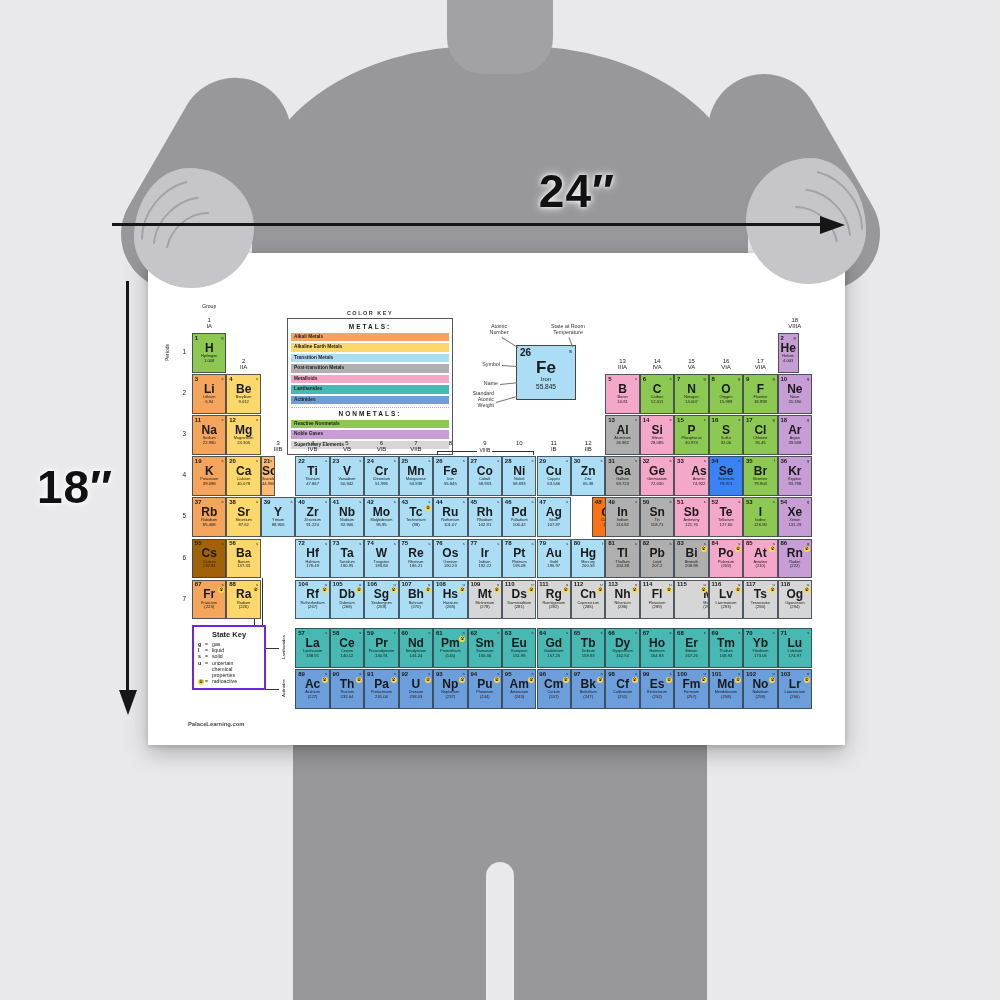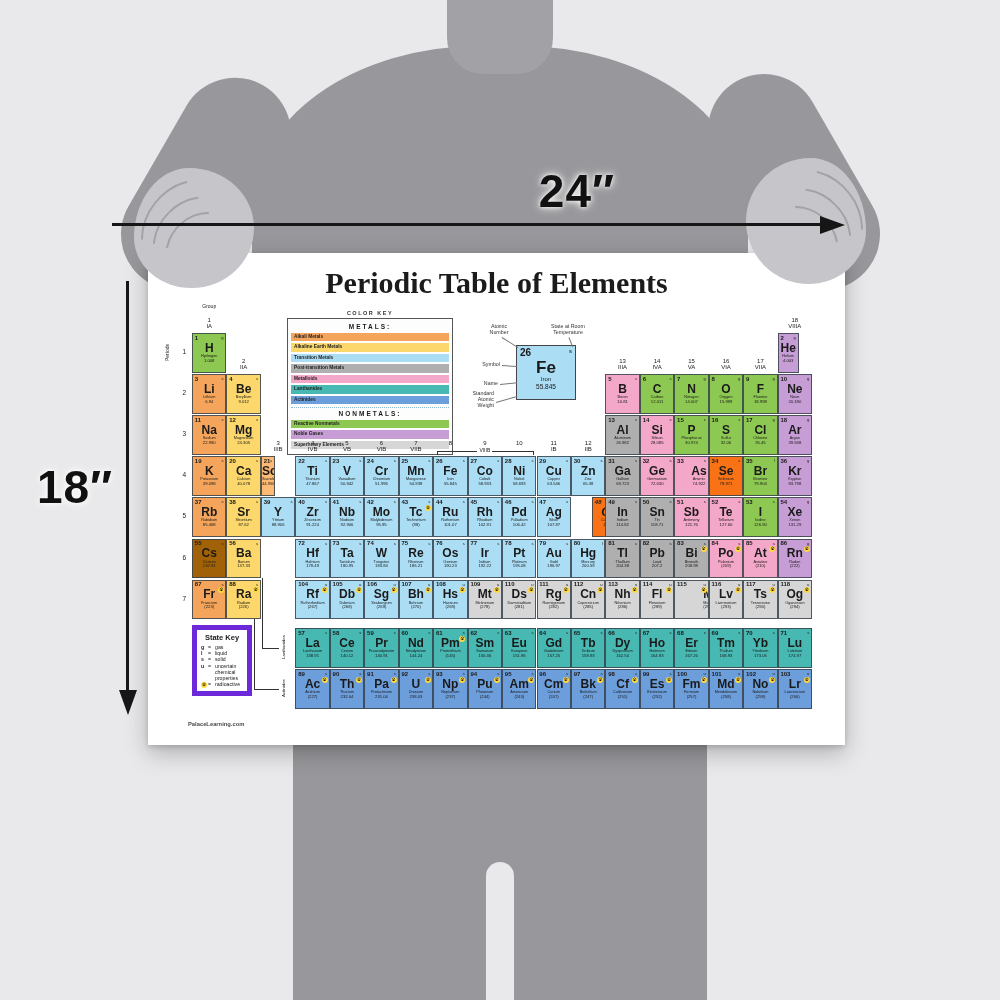--- a/index.html
+++ b/index.html
@@ -53,21 +53,21 @@
   .pnum{position:absolute;text-align:right;font-size:6.5px;color:#222}
   .axis-cap{position:absolute;text-align:center;font-size:5px;color:#222}
   .vert{writing-mode:vertical-rl;transform:rotate(180deg);text-align:center}
   .vb-line{position:absolute;height:3px;border-top:0.8px solid #333;border-left:0.8px solid #333;
            border-right:0.8px solid #333}
   .vb-label{position:absolute;text-align:center;font-size:5px;color:#222;z-index:1}
   .vb-label span{background:#fff;padding:0 2px}
   .series{position:absolute;font-size:4.4px;color:#222;width:10px}
   .bracket{position:absolute;border-left:1px solid #333;border-bottom:1px solid #333}
   
-  .sk-box{position:absolute;left:44px;top:372px;width:60px;background:#fff;border:5px solid #6d28d9;
+  .sk-box{position:absolute;left:44px;top:372px;width:74px;background:#fff;border:2px solid #6d28d9;
           padding:3px 4px;box-sizing:border-box}
   .sk-title{text-align:center;font-size:7.5px;font-weight:bold;margin-bottom:2px}
   .sk-row{font-size:5.2px;line-height:6.2px;display:flex}
   .sk-k{width:7px;font-weight:bold;flex:none}
   .sk-eq{width:7px;flex:none}
   .sk-v{white-space:pre-line}
   .sk-rad{display:inline-block;width:6px;height:6px;background:#ffd83d;border-radius:50%;
           font-size:4.6px;line-height:6.2px;text-align:center}
   .brand{position:absolute;left:40px;top:468px;font-size:5.8px;font-weight:bold;color:#4a4a4a}
 </style>
@@ -77,21 +77,20 @@
 <div class="abs" style="left:0;top:0;width:1000px;height:1000px">
 
   <div class="fig" style="left:252px;top:46px;width:496px;height:232px;border-radius:46% 46% 10% 10% / 70% 70% 8% 8%"></div>
   <div class="fig" style="left:447px;top:0;width:106px;height:74px;background:#a2a2a6;border-radius:0 0 36px 36px"></div>
   <div class="fig" style="left:150px;top:70px;width:112px;height:228px;border-radius:56px;transform:rotate(30deg)"></div>
   <div class="fig" style="left:738px;top:66px;width:112px;height:232px;border-radius:56px;transform:rotate(-30deg)"></div>
   <div class="fig" style="left:293px;top:715px;width:414px;height:285px"></div>
   <div class="abs" style="left:486px;top:862px;width:28px;height:138px;background:#e9e9eb;border-radius:14px 14px 0 0"></div>
 
   <div class="poster">
-    <div class="title">Periodic Table of Elements</div>
 
     <div class="ck-head">COLOR KEY</div>
     <div class="ck-box">
       <div class="ck-sec">METALS:</div>
       <div id="ck-metals">
           <div class="ck-row" style="background: rgb(245, 165, 91);">Alkali Metals</div>
           <div class="ck-row" style="background: rgb(251, 215, 108);">Alkaline Earth Metals</div>
           <div class="ck-row" style="background: rgb(171, 221, 245);">Transition Metals</div>
           <div class="ck-row" style="background: rgb(175, 175, 175);">Post-transition Metals</div>
           <div class="ck-row" style="background: rgb(243, 167, 201);">Metalloids</div>
@@ -354,21 +353,21 @@
           <div class="nm">Germanium</div>
           <div class="ms">72.630</div>
         </div>
         <div class="cell" style="left: 526.3px; top: 203.3px; width: 34.45px; height: 39.5px; background: rgb(243, 167, 201); padding-left: 15px;">
           <span class="z">33</span>
           <span class="st">s</span>
           <div class="sym">As</div>
           <div class="nm">Arsenic</div>
           <div class="ms">74.922</div>
         </div>
-        <div class="cell" style="left: 560.75px; top: 203.3px; width: 34.45px; height: 39.5px; background: #f97316;">
+        <div class="cell" style="left: 560.75px; top: 203.3px; width: 34.45px; height: 39.5px; background: #3b82f6;">
           <span class="z">34</span>
           <span class="st">s</span>
           <div class="sym">Se</div>
           <div class="nm">Selenium</div>
           <div class="ms">78.971</div>
         </div>
         <div class="cell" style="left: 595.2px; top: 203.3px; width: 34.45px; height: 39.5px; background: rgb(141, 201, 82);">
           <span class="z">35</span>
           <span class="st">l</span>
           <div class="sym">Br</div>

